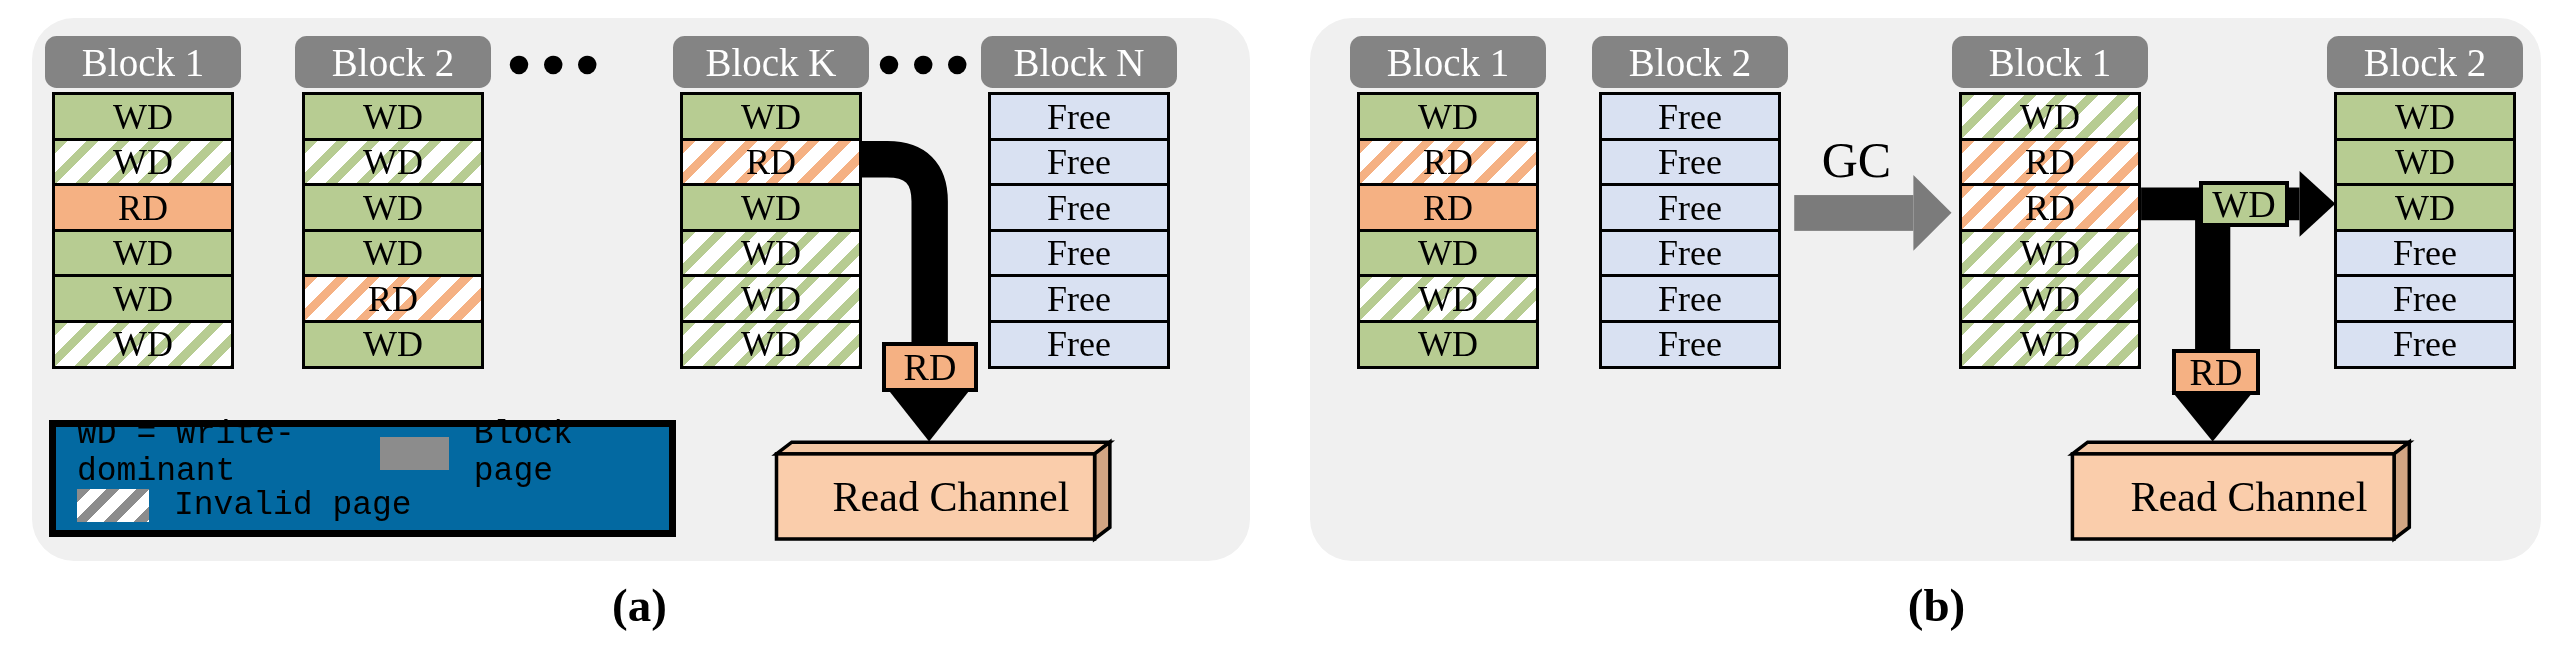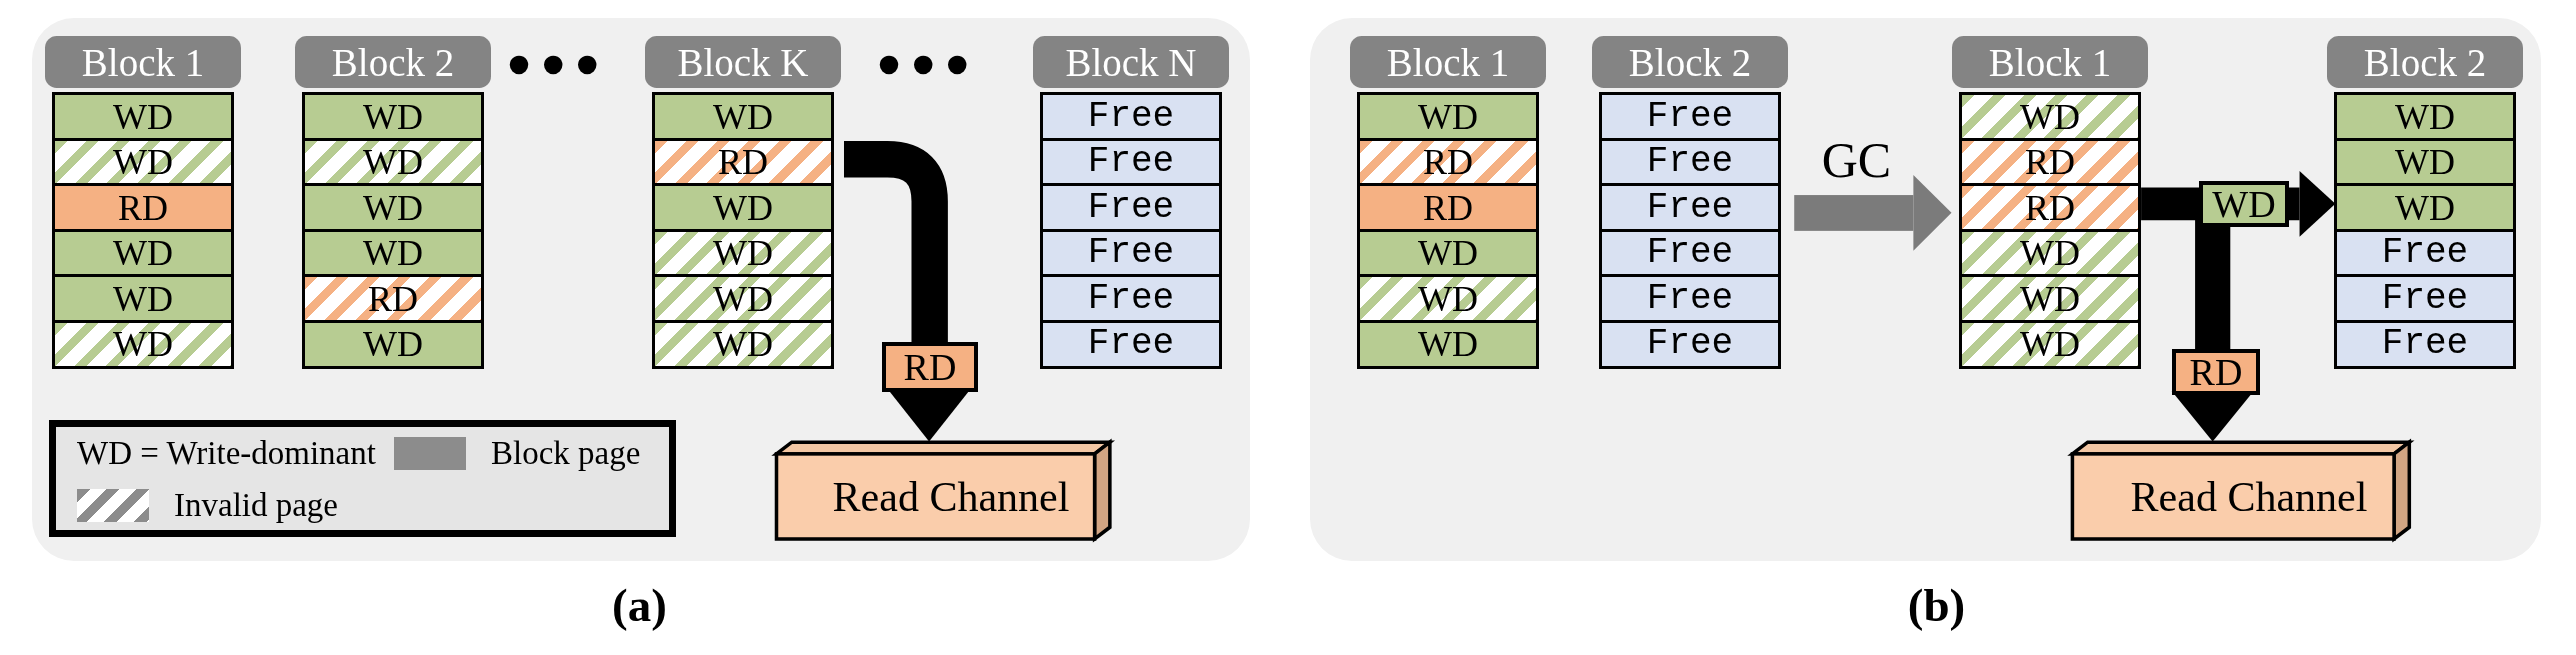--- a/index.html
+++ b/index.html
@@ -13,27 +13,27 @@
   .block{position:absolute;top:92px;width:182px;}
   .block-header{position:absolute;left:-7px;top:-56px;width:196px;height:52px;background:#848484;
                 border-radius:11.7px;display:flex;align-items:center;justify-content:center;
                 color:#ffffff;font-size:39px;}
   .pages{position:relative;width:100%;}
   .page{box-sizing:border-box;height:49px;border:3.5px solid #000;margin-top:-3.5px;
         display:flex;align-items:center;justify-content:center;font-size:36px;line-height:1;}
   .page:first-child{margin-top:0;}
   .pg-wd{background:#b7cc92;}
   .pg-rd{background:#f5b183;}
-  .pg-free{background:#d9e1f2;font-family:Liberation Mono, monospace;}
+  .pg-free{background:#d9e1f2;}
   .pg-wd-inv{background:repeating-linear-gradient(135deg,#b7cc92 0 8.8px,#ffffff 8.8px 22px);}
   .pg-rd-inv{background:repeating-linear-gradient(135deg,#f5b183 0 8.8px,#ffffff 8.8px 22px);}
   .ellipsis{position:absolute;top:36px;height:53px;display:flex;align-items:center;
             font-size:43px;letter-spacing:8.2px;}
   #legend{position:absolute;left:49px;top:420px;width:627px;height:117px;box-sizing:border-box;
-          background:#e5e5e5;border:7px solid #000;}
+          background:#0369a1;border:7px solid #000;font-family:Liberation Mono, monospace;}
   .legend-row{position:absolute;left:21px;right:5.9px;height:52px;display:flex;align-items:center;font-size:33px;}
   .legend-row.r1{top:0px;}
   .legend-row.r2{top:52px;}
   .legend-key{display:inline-block;width:317px;}
   .swatch{display:inline-block;width:72px;height:33px;margin-right:25px;}
   .sw-valid{background:#8c8c8c;}
   .sw-invalid{background:repeating-linear-gradient(135deg,#8c8c8c 0 9.4px,#ffffff 9.4px 21px);}
   .flow-box{position:absolute;box-sizing:border-box;border:4.1px solid #000;display:flex;
             align-items:center;justify-content:center;font-size:38px;line-height:1;}
   #rd-box-a{left:882px;top:342px;width:96px;height:50px;background:#f5b183;}
@@ -122,21 +122,21 @@
           <span>WD</span>
         </div>
         <div class="page pg-rd-inv">
           <span>RD</span>
         </div>
         <div class="page pg-wd">
           <span>WD</span>
         </div>
       </div>
   </div>
-  <div class="block" style="left:652px">
+  <div class="block" style="left:680px">
     <div class="block-header">Block K</div>
     <div class="pages">
         <div class="page pg-wd">
           <span>WD</span>
         </div>
         <div class="page pg-rd-inv">
           <span>RD</span>
         </div>
         <div class="page pg-wd">
           <span>WD</span>
@@ -145,21 +145,21 @@
           <span>WD</span>
         </div>
         <div class="page pg-wd-inv">
           <span>WD</span>
         </div>
         <div class="page pg-wd-inv">
           <span>WD</span>
         </div>
       </div>
   </div>
-  <div class="block" style="left:1040px">
+  <div class="block" style="left:988px">
     <div class="block-header">Block N</div>
     <div class="pages">
         <div class="page pg-free">
           <span>Free</span>
         </div>
         <div class="page pg-free">
           <span>Free</span>
         </div>
         <div class="page pg-free">
           <span>Free</span>

